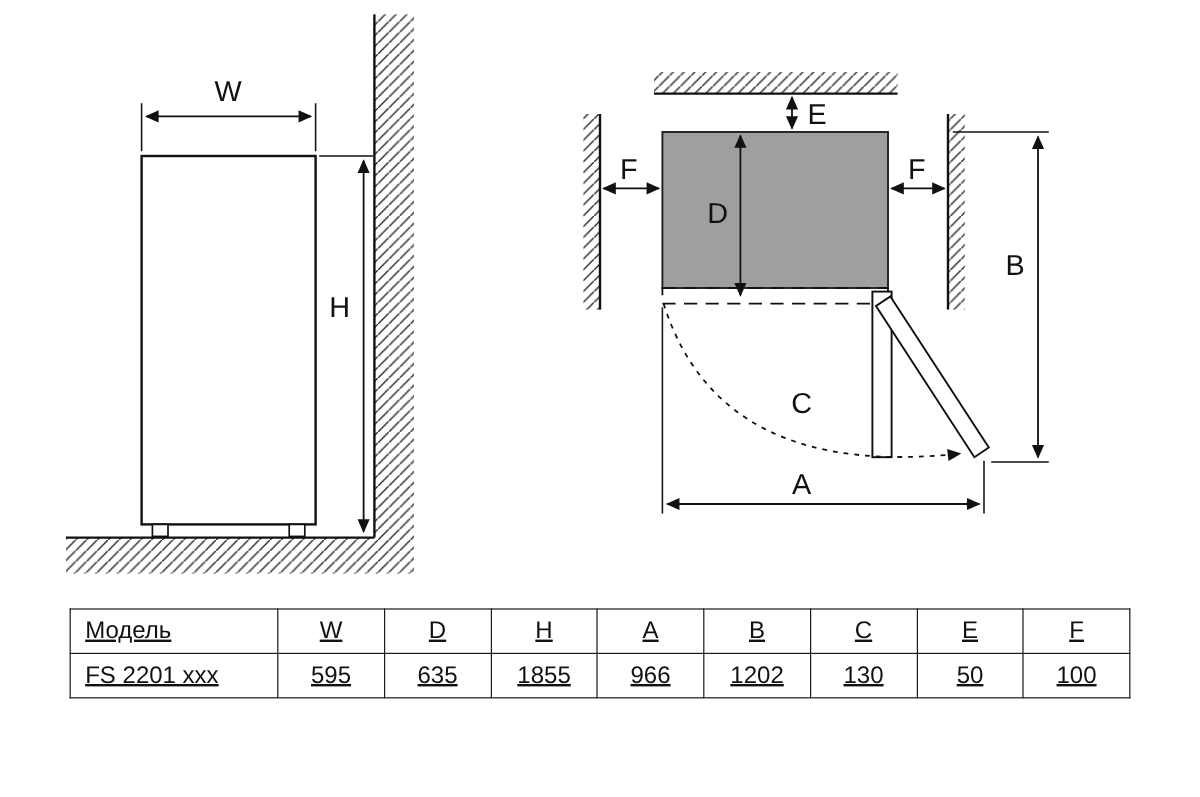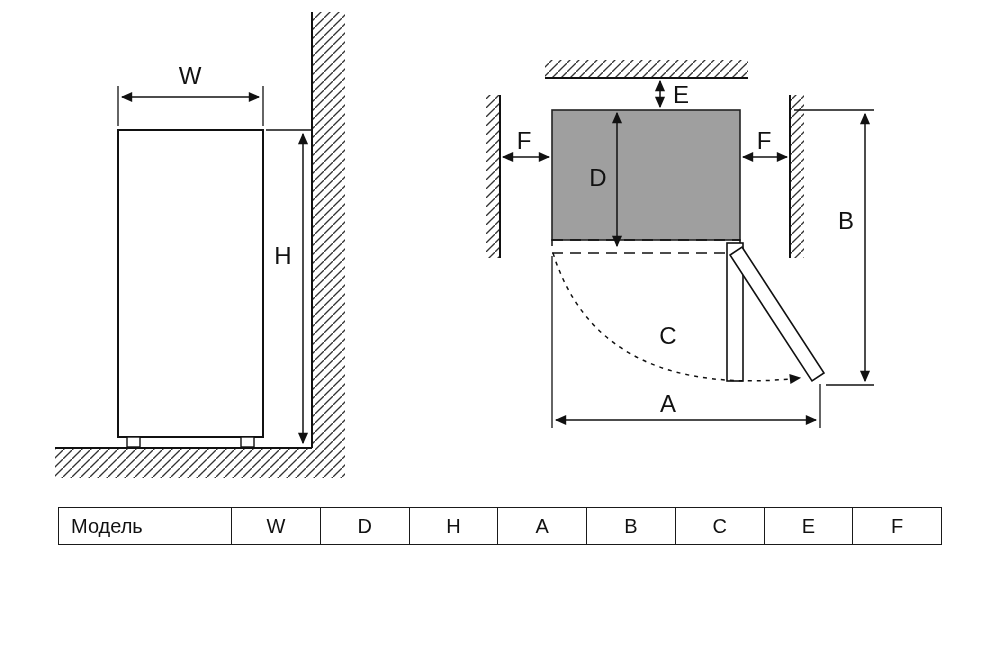--- a/index.html
+++ b/index.html
@@ -27,20 +27,21 @@
     color: #111111;
     table-layout: fixed;
   }
   table.dims th, table.dims td {
     border: 1.6px solid #1a1a1a;
     height: 36px;
     text-align: center;
     font-weight: normal;
     padding: 0;
     white-space: nowrap;
+    text-decoration: underline;
   }
   table.dims .model-col {
     text-align: left;
     padding-left: 12px;
     width: 160px;
   }
 </style>
 </head>
 <body>
 
@@ -150,16 +151,27 @@
         <th>D</th>
         <th>H</th>
         <th>A</th>
         <th>B</th>
         <th>C</th>
         <th>E</th>
         <th>F</th>
       </tr>
     </thead>
     <tbody>
+      <tr>
+        <td class="model-col">FS 2201 xxx</td>
+        <td>595</td>
+        <td>635</td>
+        <td>1855</td>
+        <td>966</td>
+        <td>1202</td>
+        <td>130</td>
+        <td>50</td>
+        <td>100</td>
+      </tr>
     </tbody>
   </table>
 
 </div>
 
 </body></html>

